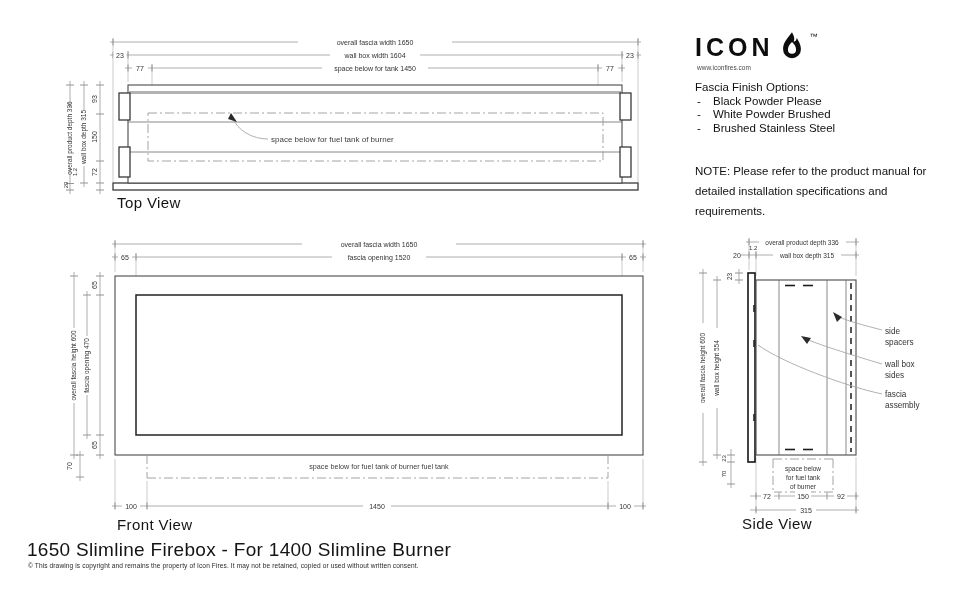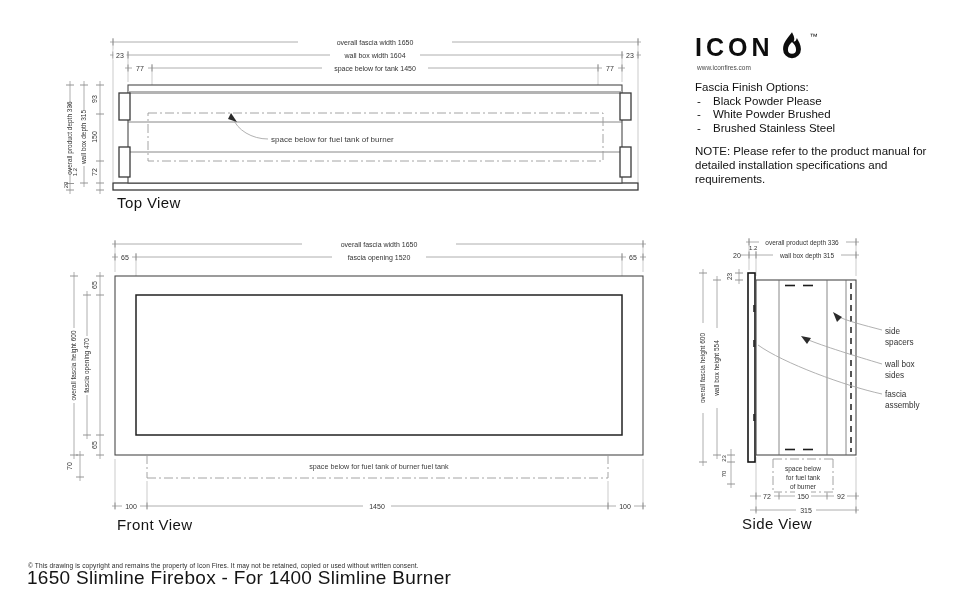--- a/index.html
+++ b/index.html
@@ -34,21 +34,21 @@
 
   
   .logo-row{display:flex;align-items:flex-end;gap:5px;}
   .brand{font-weight:bold;font-size:25px;letter-spacing:4px;color:#0d0d0d;}
   .tm{font-size:8px;color:#0d0d0d;align-self:flex-start;margin-top:2px;}
   .site{font-size:6.5px;color:#4a4a4a;margin:2px 0 0 2px;}
   .opts{margin-top:10px;font-size:11.5px;color:#111;line-height:13.5px;}
   .opt-row{display:flex;}
   .opt-dash{width:16px;padding-left:2px;}
   .opt-label{flex:1;}
-  .note{margin-top:9px;font-size:11.5px;color:#111;line-height:14px;width:242px;}
+  .note{margin-top:26px;font-size:11.5px;color:#111;line-height:20px;width:242px;}
 
   
   .sheet-title{font-size:19px;color:#141414;letter-spacing:.3px;}
   .sheet-copy{font-size:6.6px;color:#2a2a2a;letter-spacing:.1px;}
 </style>
 </head>
 <body>
 
 <div id="canvas">
 
@@ -371,16 +371,16 @@
       </div>
       <div class="opt-row">
         <span class="opt-dash">-</span>
         <span class="opt-label">Brushed Stainless Steel</span>
       </div>
     </div>
 
     <div class="note">NOTE: Please refer to the product manual for detailed installation specifications and requirements.</div>
   </div>
 
-  <div class="abs sheet-title" style="left:27px;top:567px">1650 Slimline Firebox - For 1400 Slimline Burner</div>
+  <div class="abs sheet-title" style="left:27px;top:539px">1650 Slimline Firebox - For 1400 Slimline Burner</div>
   <div class="abs sheet-copy" style="left:28px;top:562px">© This drawing is copyright and remains the property of Icon Fires. It may not be retained, copied or used without written consent.</div>
 
 </div>
 
 </body></html>

